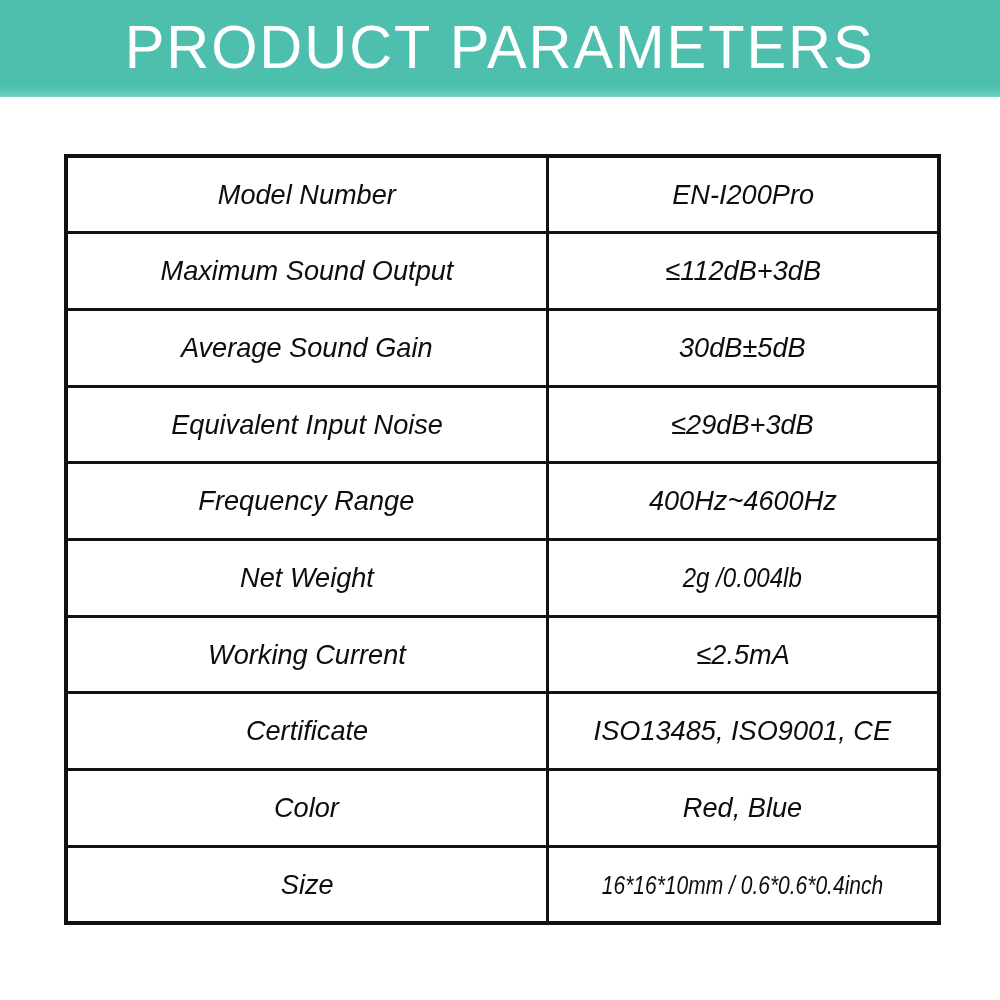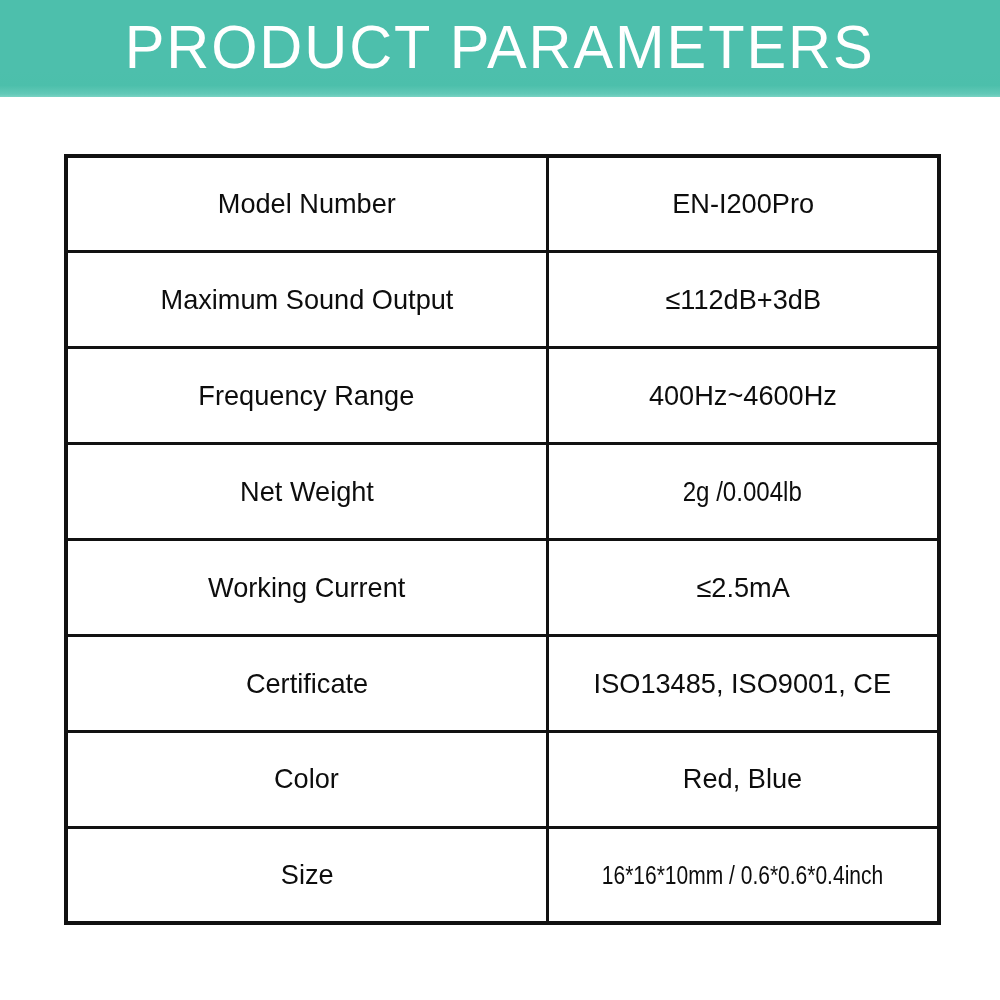--- a/index.html
+++ b/index.html
@@ -64,21 +64,21 @@
     vertical-align: middle;
     color: #0d0d0d;
     font-family: "Liberation Sans", sans-serif;
     font-size: 28px;
     font-weight: 400;
     line-height: 1.05;
     padding: 0 6px;
     white-space: nowrap;
     overflow: hidden;
   }
-  table.spec-table tr { height: 55px; }
+  table.spec-table tr { height: 55px; font-style: italic; }
 
   
   td .t {
     display: inline-block;
     transform: scaleX(0.97);
     transform-origin: center;
   }
   td.narrow .t { transform: scaleX(0.86); }
   td.tiny .t { transform: scaleX(0.84); font-size: 25px; }
 </style>
@@ -98,20 +98,28 @@
     <tbody id="spec-body">
         <tr>
           <td class="cell-label"><span class="t">Model Number</span></td>
           <td class="cell-value"><span class="t">EN-I200Pro</span></td>
         </tr>
         <tr>
           <td class="cell-label"><span class="t">Maximum Sound Output</span></td>
           <td class="cell-value"><span class="t">≤112dB+3dB</span></td>
         </tr>
         <tr>
+          <td class="cell-label"><span class="t">Average Sound Gain</span></td>
+          <td class="cell-value"><span class="t">30dB±5dB</span></td>
+        </tr>
+        <tr>
+          <td class="cell-label"><span class="t">Equivalent Input Noise</span></td>
+          <td class="cell-value"><span class="t">≤29dB+3dB</span></td>
+        </tr>
+        <tr>
           <td class="cell-label"><span class="t">Frequency Range</span></td>
           <td class="cell-value"><span class="t">400Hz~4600Hz</span></td>
         </tr>
         <tr>
           <td class="cell-label"><span class="t">Net Weight</span></td>
           <td class="cell-value narrow"><span class="t">2g /0.004lb</span></td>
         </tr>
         <tr>
           <td class="cell-label"><span class="t">Working Current</span></td>
           <td class="cell-value"><span class="t">≤2.5mA</span></td>

